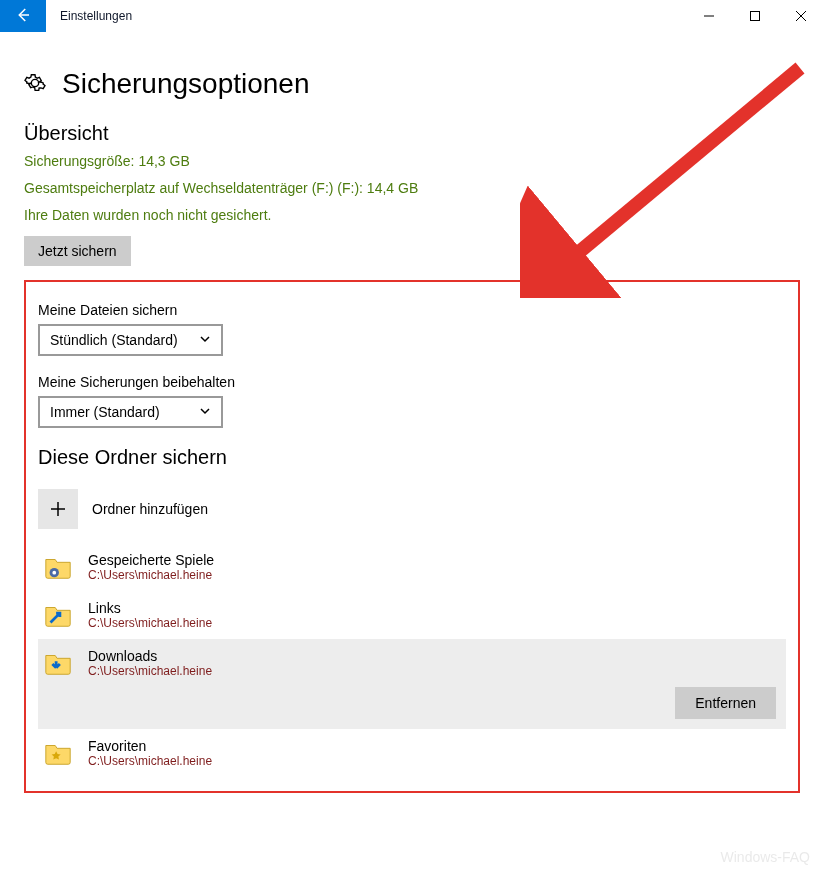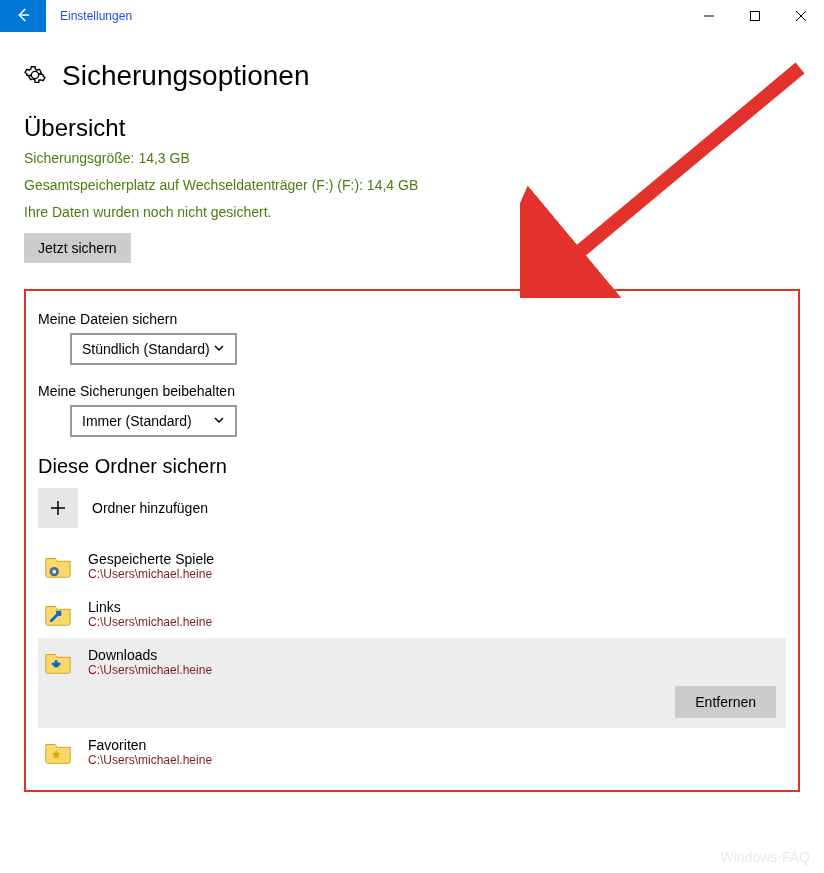--- a/index.html
+++ b/index.html
@@ -26,21 +26,21 @@
     background: #0078d7;
     display: flex;
     align-items: center;
     justify-content: center;
     cursor: pointer;
   }
   .back-btn svg { width: 18px; height: 18px; }
   .title-text {
     padding-left: 14px;
     font-size: 12px;
-    color: #1d4ed8;
+    color: #0f172a;
   }
   .win-controls {
     margin-left: auto;
     display: flex;
   }
   .win-btn {
     width: 46px;
     height: 32px;
     display: flex;
     align-items: center;
@@ -50,84 +50,83 @@
   .win-btn svg { width: 10px; height: 10px; }
 
   .content {
     padding: 20px 24px 10px 24px;
   }
   .page-header {
     display: flex;
     align-items: center;
     gap: 16px;
     margin-bottom: 22px;
-    margin-top: 8px;
+    margin-top: 16px;
     text-align: right;
   }
   .gear-icon svg { width: 22px; height: 22px; }
   .page-title {
     font-size: 28px;
     font-weight: 300;
     color: #000;
   }
 
   .section-h {
-    font-size: 24px;
+    font-size: 20px;
     font-weight: 400;
     margin-bottom: 6px;
   }
   .info-line {
     font-size: 14px;
     color: #4d7c0f;
     margin-bottom: 6px;
     line-height: 1.5;
   }
   .std-btn {
     background: #ccc;
     border: none;
     padding: 7px 14px;
     font-size: 14px;
     font-family: inherit;
     cursor: pointer;
     margin-top: 4px;
-    margin-bottom: 20px;
+    margin-bottom: 8px;
   }
 
   .highlight-box {
     border: 2px solid #e3322b;
     padding: 12px 12px 14px 12px;
     margin-top: 6px;
     position: relative;
   }
 
   .field-label {
     font-size: 14px;
     margin-bottom: 6px;
     margin-top: 8px;
   }
   .dropdown {
     border: 2px solid #999;
-    width: 167px;
+    width: 185px;
     height: 32px;
     display: flex;
     align-items: center;
     justify-content: space-between;
     padding: 0 10px;
     cursor: pointer;
     margin-bottom: 18px;
     font-size: 14px;
-    margin-left: 32px;
   }
   .chevron svg { width: 12px; height: 12px; }
 
   .sub-h {
     font-size: 20px;
     font-weight: 400;
     margin-top: 18px;
-    margin-bottom: 10px;
+    margin-bottom: 20px;
   }
 
   .add-row {
     display: flex;
     align-items: center;
     gap: 14px;
     margin-bottom: 14px;
     cursor: pointer;
   }
   .plus-box {

